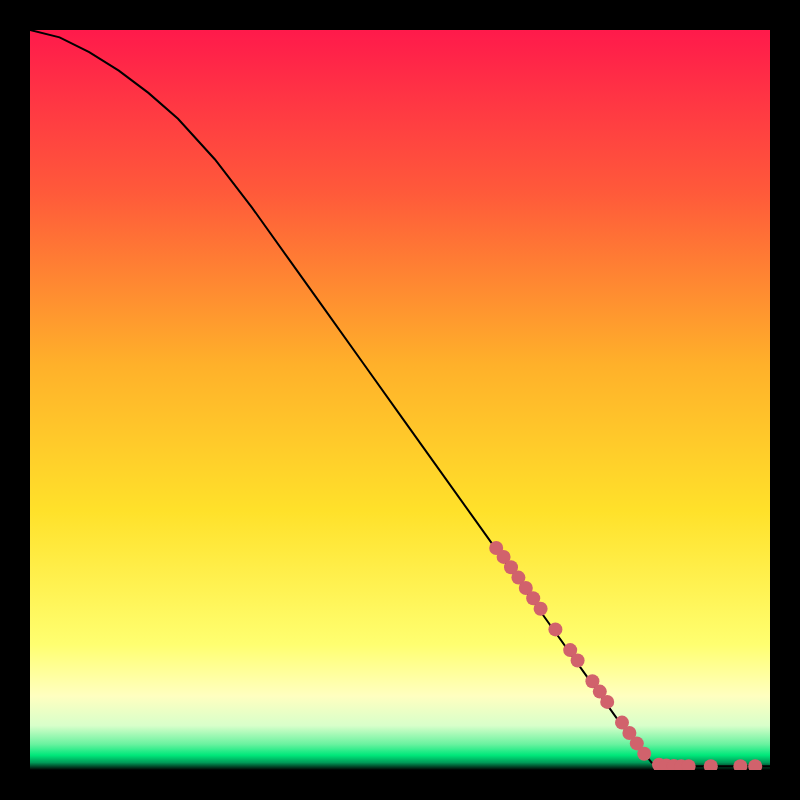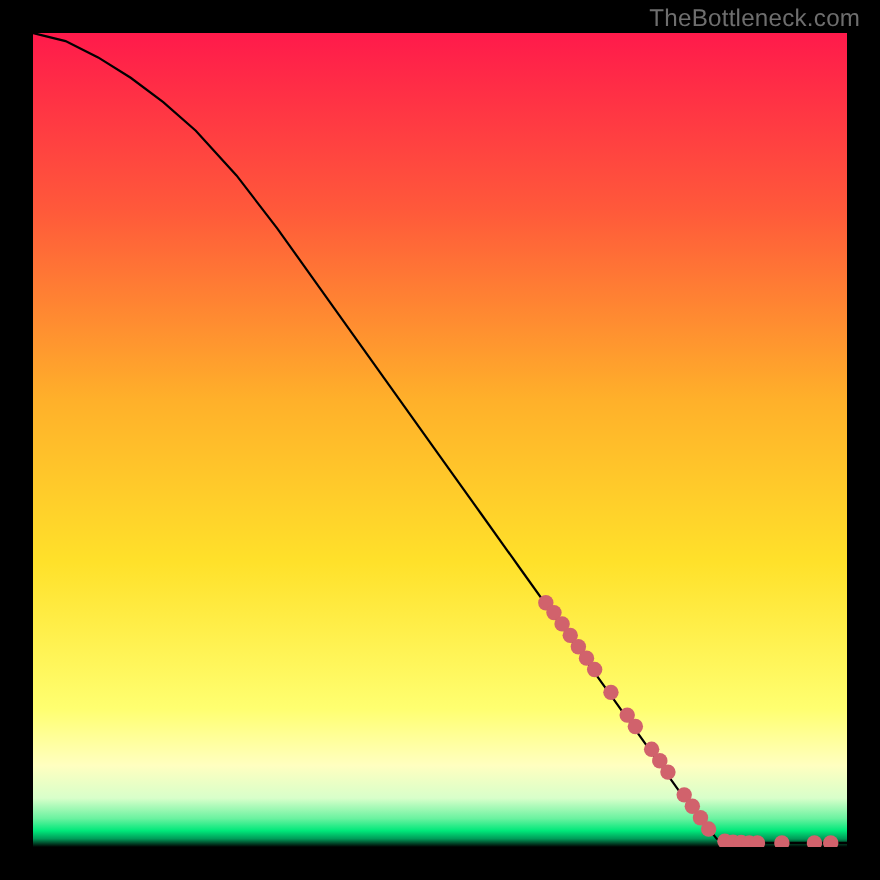--- a/index.html
+++ b/index.html
@@ -35,21 +35,20 @@
     height: 740px;
   }
   .plot svg {
     display: block;
   }
 </style>
 </head>
 <body>
 
 <div class="frame">
-  <div class="watermark">TheBottleneck.com</div>
 
   <div class="plot">
     <svg id="chart-svg" viewBox="0 0 740 740" width="740" height="740">
       <defs>
         <linearGradient id="bg-grad" x1="0" y1="0" x2="0" y2="1">
           <stop offset="0%" stop-color="#ff1a4b"></stop>
           <stop offset="22%" stop-color="#ff5a3a"></stop>
           <stop offset="45%" stop-color="#ffb02a"></stop>
           <stop offset="65%" stop-color="#ffe12a"></stop>
           <stop offset="83%" stop-color="#ffff70"></stop>

